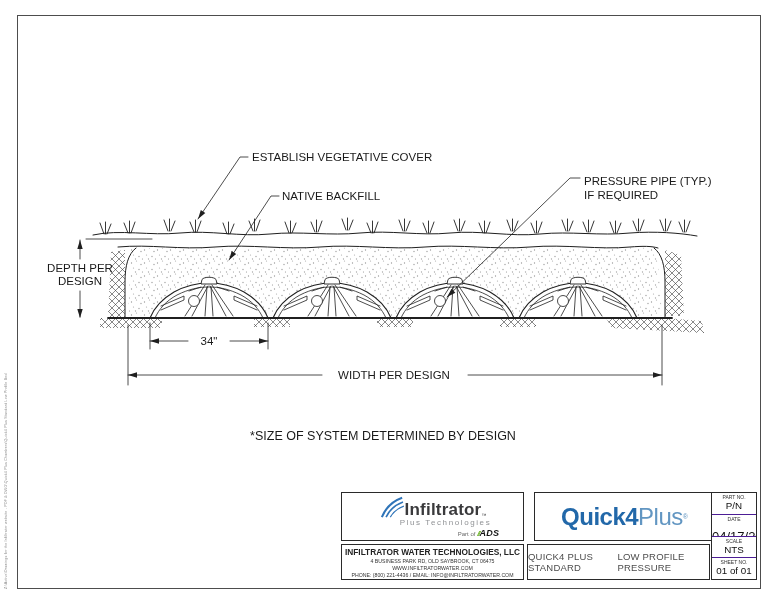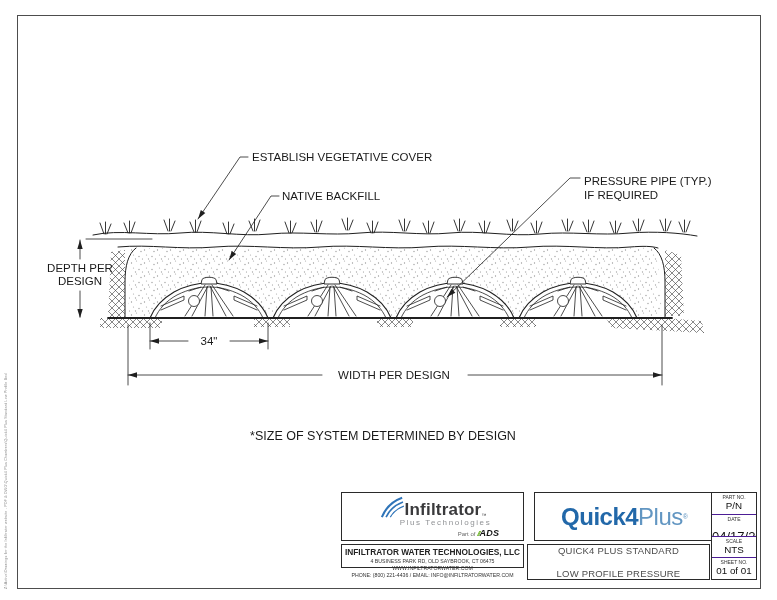--- a/index.html
+++ b/index.html
@@ -24,24 +24,24 @@
   .logo-name{font-size:17px;font-weight:bold;color:#3a3a3c;letter-spacing:.2px;}
   .tm{font-size:5px;color:#3a3a3c;vertical-align:super;}
   .logo-sub{font-size:8px;color:#909295;letter-spacing:1.6px;margin-top:1px;padding-left:26px;line-height:1;}
   .logo-partof{font-size:6px;color:#6a6a6a;margin-top:2px;padding-left:92px;line-height:1;}
   .ads-sl{color:var(--ads-green);font-weight:bold;font-style:italic;font-size:8px;letter-spacing:-1px;}
   .ads-name{font-weight:bold;font-style:italic;font-size:9px;color:#141414;letter-spacing:.2px;}
   .tb-product{left:527px;top:492px;width:181px;height:49px;display:flex;align-items:center;justify-content:center;margin-left:7px;}
   .q4{font-weight:bold;color:var(--quick4-blue);font-size:24px;letter-spacing:-.5px;}
   .plus{color:var(--plus-blue);font-size:24px;letter-spacing:-.5px;}
   .reg{color:var(--plus-blue);font-size:7px;vertical-align:super;}
-  .tb-company{left:341px;top:544px;width:183px;height:24px;text-align:center;padding-top:3px;}
+  .tb-company{left:341px;top:544px;width:183px;height:36px;text-align:center;padding-top:3px;}
   .co-name{font-size:8.3px;font-weight:bold;color:#222;line-height:1.15;}
   .co-line{font-size:5.2px;color:#333;margin-top:1.5px;line-height:1.1;}
-  .tb-title{left:527px;top:544px;width:183px;height:36px;display:flex;flex-direction:column;
+  .tb-title{left:527px;top:544px;width:183px;height:36px;display:flex;flex-direction:row;
             align-items:center;justify-content:space-between;color:#4c4c4c;}
   .dt-line{font-size:9.5px;line-height:11px;letter-spacing:.2px;}
   .tb-fields{left:711px;top:492px;width:46px;height:88px;display:flex;flex-direction:column;padding:0;}
   .tb-cell{flex:1;border-bottom:1px solid #4c1d95;text-align:center;padding-top:1px;overflow:hidden;}
   .tb-cell:last-child{border-bottom:none;}
   .cell-label{font-size:5px;color:#333;line-height:1.2;}
   .cell-value{font-size:9.8px;color:#111;margin-top:1px;line-height:1.1;}
   .cell-value.date{font-size:13px;margin-top:8px;}
 </style>
 </head>

